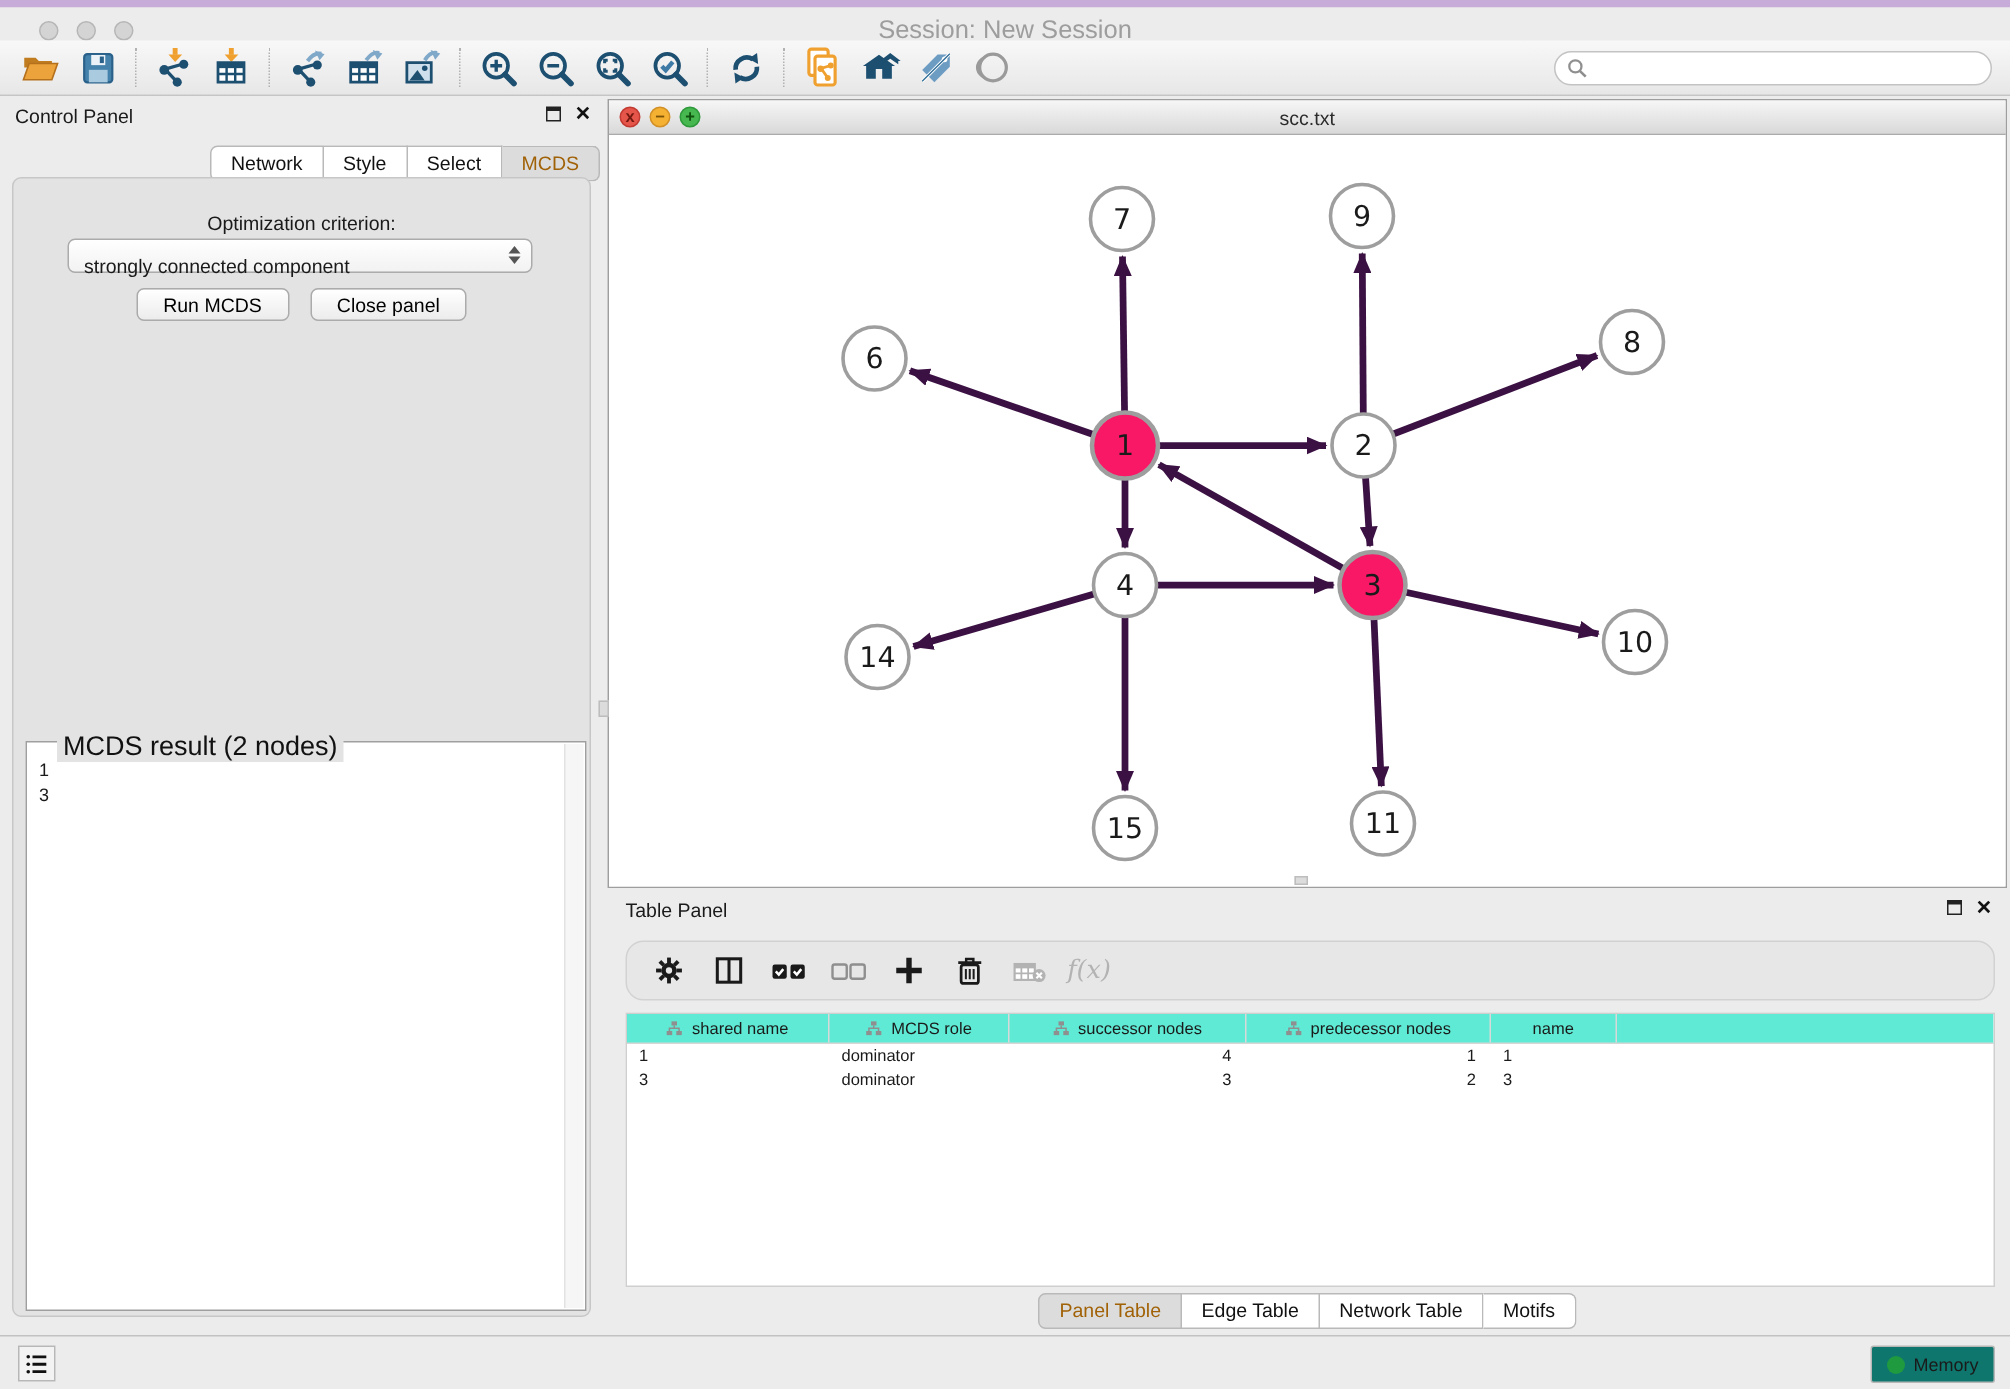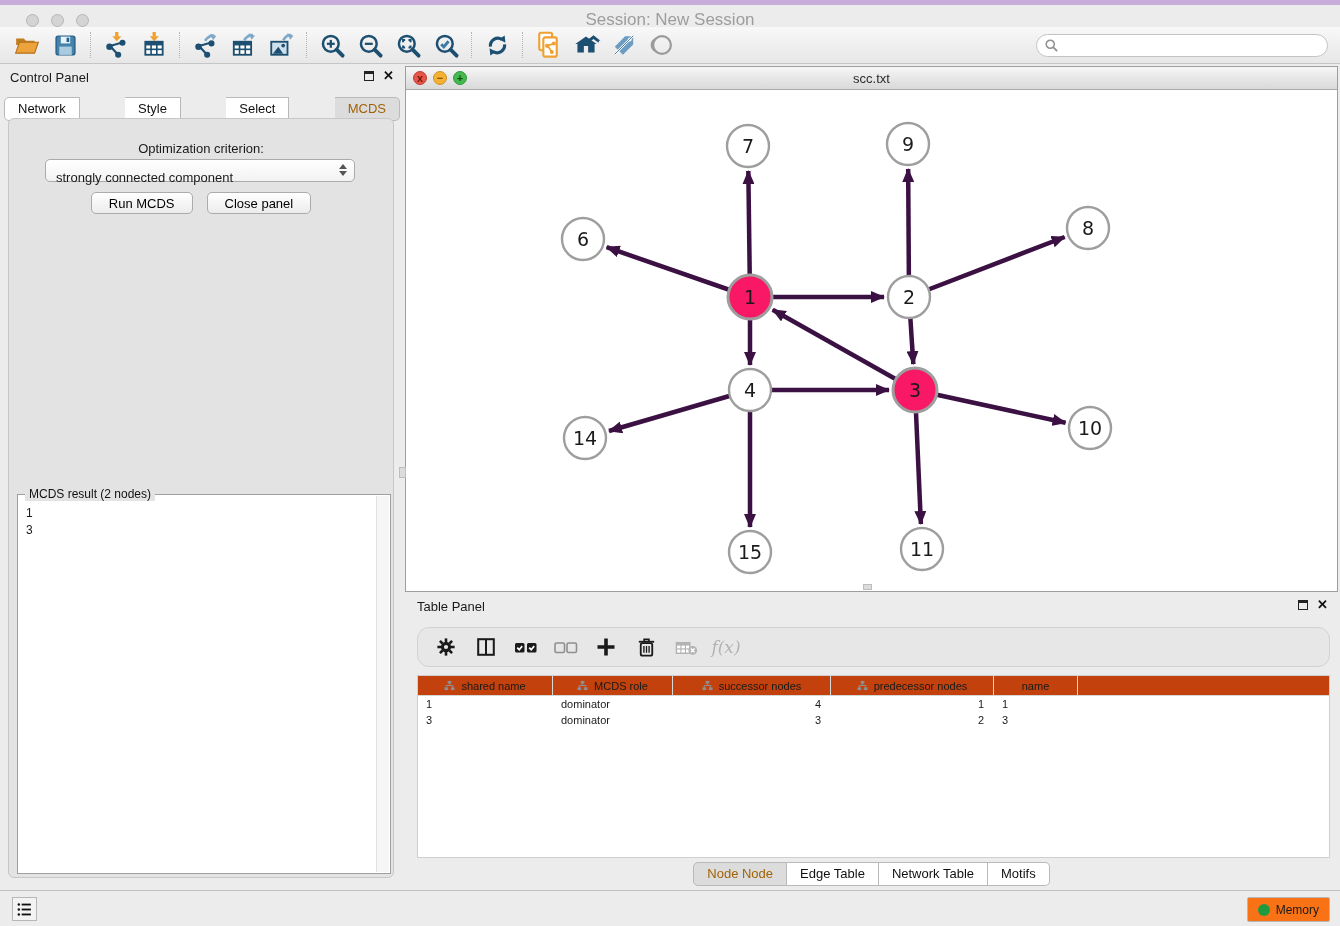--- a/index.html
+++ b/index.html
@@ -19,38 +19,38 @@
   .search-input { width:292px; height:23px; border:1px solid #c3c3c3; border-radius:12px; background:#fff; padding:0 8px 0 26px; font-size:12px; outline:none; }
   .search-glyph { position:absolute; left:8px; top:4px; }
 
   
   .control-panel { position:absolute; left:4px; top:66px; width:396px; height:816px; }
   .panel-titlerow { position:absolute; left:6px; top:4px; right:6px; height:20px; font-size:13px; color:#1a1a1a; }
   .win-ctrls { position:absolute; right:6px; top:5px; display:flex; gap:9px; align-items:center; }
   .float-ico { width:10px; height:10px; border:1px solid #222; border-top:3px solid #222; display:inline-block; }
   .close-ico { font-size:13px; font-weight:bold; color:#111; line-height:10px; }
 
-  .cp-tabs { position:absolute; left:0; right:0; top:31px; display:flex; justify-content:space-between; }
+  .cp-tabs { position:absolute; left:16px; right:0; top:31px; display:flex; justify-content:flex-end; }
   .tab { font-size:13px; padding:3px 13px 4px; background:#fff; border:1px solid #b9b9b9; border-left:none; color:#111; }
   .tab:first-child { border-left:1px solid #b9b9b9; border-radius:5px 0 0 5px; }
   .tab:last-child { border-radius:0 5px 5px 0; }
   .tab.disabled-active { background:#dcdcdc; color:#a16207; }
 
   .cp-body { position:absolute; left:4px; top:52px; right:6px; bottom:4px; background:#e3e3e3; border:1px solid #c7c7c7; border-radius:6px; }
   .opt-label { position:absolute; left:0; right:0; top:22px; text-align:center; font-size:13px; }
   .dropdown { position:absolute; left:36px; top:40px; width:310px; height:23px; background:linear-gradient(#ffffff,#f2f2f2); border:1px solid #ababab; border-radius:5px; font-size:13px; display:flex; align-items:center; padding:13px 22px 0 10px; }
   .dd-stepper { position:absolute; right:7px; top:4px; display:flex; flex-direction:column; gap:2px; }
   .dd-stepper i { width:0; height:0; border-left:4px solid transparent; border-right:4px solid transparent; display:block; }
   .dd-up { border-bottom:5px solid #555; }
   .dd-down { border-top:5px solid #555; }
   .cp-buttons { position:absolute; left:0; right:0; top:73px; display:flex; justify-content:center; gap:14px; }
   .aq-btn { height:22px; background:linear-gradient(#ffffff,#ececec); border:1px solid #ababab; border-radius:5px; font-size:13px; padding:0 17px; font-family:"Liberation Sans",sans-serif; }
 
   .groupbox { position:absolute; left:8px; top:375px; width:374px; height:380px; background:#fff; border:1px solid #9f9f9f; }
-  .groupbox-label { position:absolute; top:-8px; left:7px; background:#e3e3e3; padding:0 4px; font-size:12px; color:#111; }
+  .groupbox-label { position:absolute; top:-8px; left:20px; background:#e3e3e3; padding:0 4px; font-size:18px; color:#111; }
   .groupbox-scroll { position:absolute; top:1px; right:1px; bottom:1px; width:13px; background:#f6f6f6; border-left:1px solid #e2e2e2; }
   .result-items { position:absolute; left:8px; top:10px; right:20px; font-size:12px; line-height:17px; }
 
   
   .net-window { position:absolute; left:405px; top:66px; width:933px; height:526px; border:1px solid #9e9e9e; background:#fff; }
   .net-titlebar { position:absolute; left:0; top:0; right:0; height:23px; background:linear-gradient(#f6f6f6,#d9d9d9); border-bottom:1px solid #ababab; }
   .net-title { position:absolute; left:0; right:0; top:4px; text-align:center; font-size:13px; color:#2b2b2b; }
   .tl { position:absolute; top:4px; width:14px; height:14px; border-radius:50%; font-size:11px; font-weight:bold; text-align:center; line-height:13px; }
   .tl-close { left:7px;  background:#e6554a; border:1px solid #c23b33; color:#71180f; }
   .tl-min   { left:27px; background:#f5b132; border:1px solid #d29126; color:#7c5408; }
@@ -60,32 +60,32 @@
   .splitter-dot-h { position:absolute; left:457px; bottom:1px; width:9px; height:6px; background:#dcdcdc; border:1px solid #bdbdbd; }
   .splitter-dot-v { position:absolute; left:-7px; top:400px; width:7px; height:11px; background:#dcdcdc; border:1px solid #bdbdbd; }
 
   
   .table-panel { position:absolute; left:405px; top:595px; width:933px; height:293px; }
   .tp-toolbar { position:absolute; left:12px; right:8px; top:32px; height:40px; background:#e7e7e7; border:1px solid #d2d2d2; border-radius:12px; display:flex; align-items:center; padding-left:10px; gap:4px; }
   .tp-btn { width:36px; height:34px; display:flex; align-items:center; justify-content:center; }
   .fx-text { font-family:"DejaVu Serif",serif; font-style:italic; font-size:17px; color:#b3b3b3; }
 
   .data-table { position:absolute; left:12px; right:8px; top:80px; bottom:30px; background:#fff; border:1px solid #cfcfcf; overflow:hidden; }
-  .dt-header { display:flex; height:20px; background:#c2410c; border-bottom:1px solid #d6d6d6; }
+  .dt-header { display:flex; height:20px; background:#5eead4; border-bottom:1px solid #d6d6d6; }
   .dt-hcell { display:flex; align-items:center; justify-content:center; gap:6px; font-size:11px; color:#1a1a1a; border-right:1px solid #d9d9d9; height:100%; }
   .dt-row { display:flex; height:16px; }
   .dt-cell { font-size:11px; line-height:16px; padding:0 8px; white-space:nowrap; overflow:hidden; }
   .dt-cell.right { text-align:right; padding-right:10px; }
 
   .tp-tabs { position:absolute; left:0; right:0; bottom:2px; display:flex; justify-content:center; }
 
   
   .statusbar { position:absolute; left:0; top:890px; width:1340px; height:36px; background:#ececec; border-top:1px solid #c2c2c2; }
   .list-btn { position:absolute; left:12px; top:6px; width:25px; height:24px; background:#f3f3f3; border:1px solid #b7b7b7; display:flex; align-items:center; justify-content:center; }
-  .memory-btn { position:absolute; right:10px; top:6px; height:25px; background:#f97316; border:1px solid #b7b7b7; border-radius:2px; display:flex; align-items:center; gap:6px; padding:0 10px; font-size:12px; }
+  .memory-btn { position:absolute; right:10px; top:6px; height:25px; background:#0f766e; border:1px solid #b7b7b7; border-radius:2px; display:flex; align-items:center; gap:6px; padding:0 10px; font-size:12px; }
   .mem-dot { width:12px; height:12px; border-radius:50%; background:#1f9a3f; }
 </style>
 </head>
 <body>
 
 <div class="purple-strip"></div>
 <div class="titlebar">
   <span class="traffic" style="left:26px"></span>
   <span class="traffic" style="left:51px"></span>
   <span class="traffic" style="left:76px"></span>
@@ -525,21 +525,21 @@
           <div class="dt-cell" style="width: 135px;">3</div>
           <div class="dt-cell" style="width: 120px;">dominator</div>
           <div class="dt-cell right" style="width: 158px;">3</div>
           <div class="dt-cell right" style="width: 163px;">2</div>
           <div class="dt-cell" style="width: 84px;">3</div>
         </div>
       </div>
   </div>
 
   <div class="tp-tabs">
-      <div class="tab disabled-active">Node Node</div>
+      <div class="tab disabled-active">Panel Table</div>
       <div class="tab">Edge Table</div>
       <div class="tab">Network Table</div>
       <div class="tab">Motifs</div>
     </div>
 </div>
 
 <div class="statusbar">
   <div class="list-btn">
     <svg width="17" height="17" viewBox="0 0 24 24">
       <g fill="#111">

